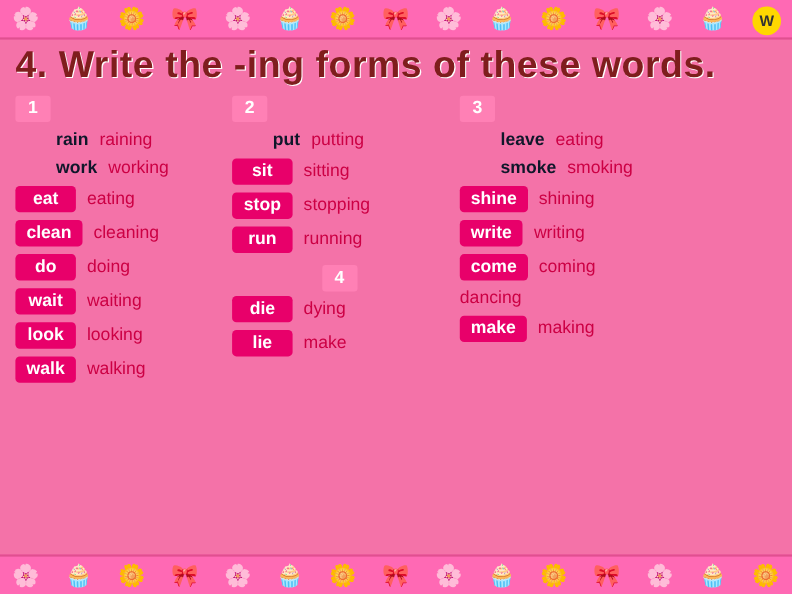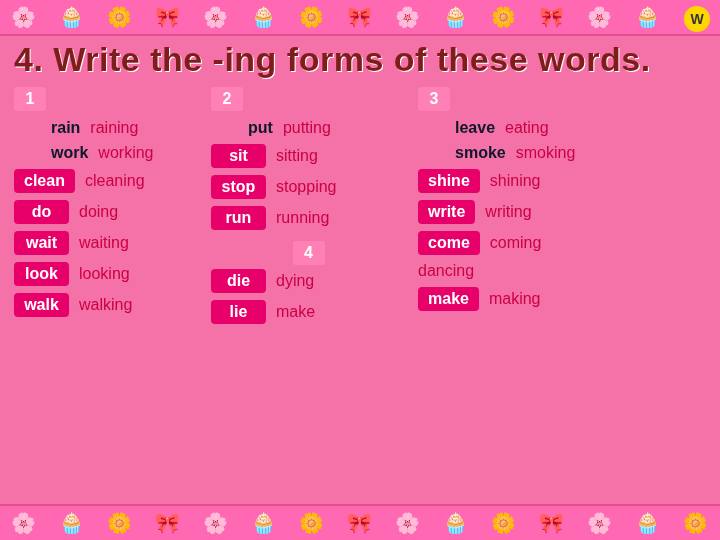--- a/index.html
+++ b/index.html
@@ -196,20 +196,24 @@
       <div class="word-row">
         <span class="word-plain">rain</span>
         <span class="word-ing">raining</span>
       </div>
 
       <div class="word-row">
         <span class="word-plain">work</span>
         <span class="word-ing">working</span>
       </div>
 
+      <div class="word-row">
+        <span class="word-box">eat</span>
+        <span class="word-ing">eating</span>
+      </div>
 
 
       <div class="word-row">
         <span class="word-box">clean</span>
         <span class="word-ing">cleaning</span>
       </div>
 
       <div class="word-row">
         <span class="word-box">do</span>
         <span class="word-ing">doing</span>

